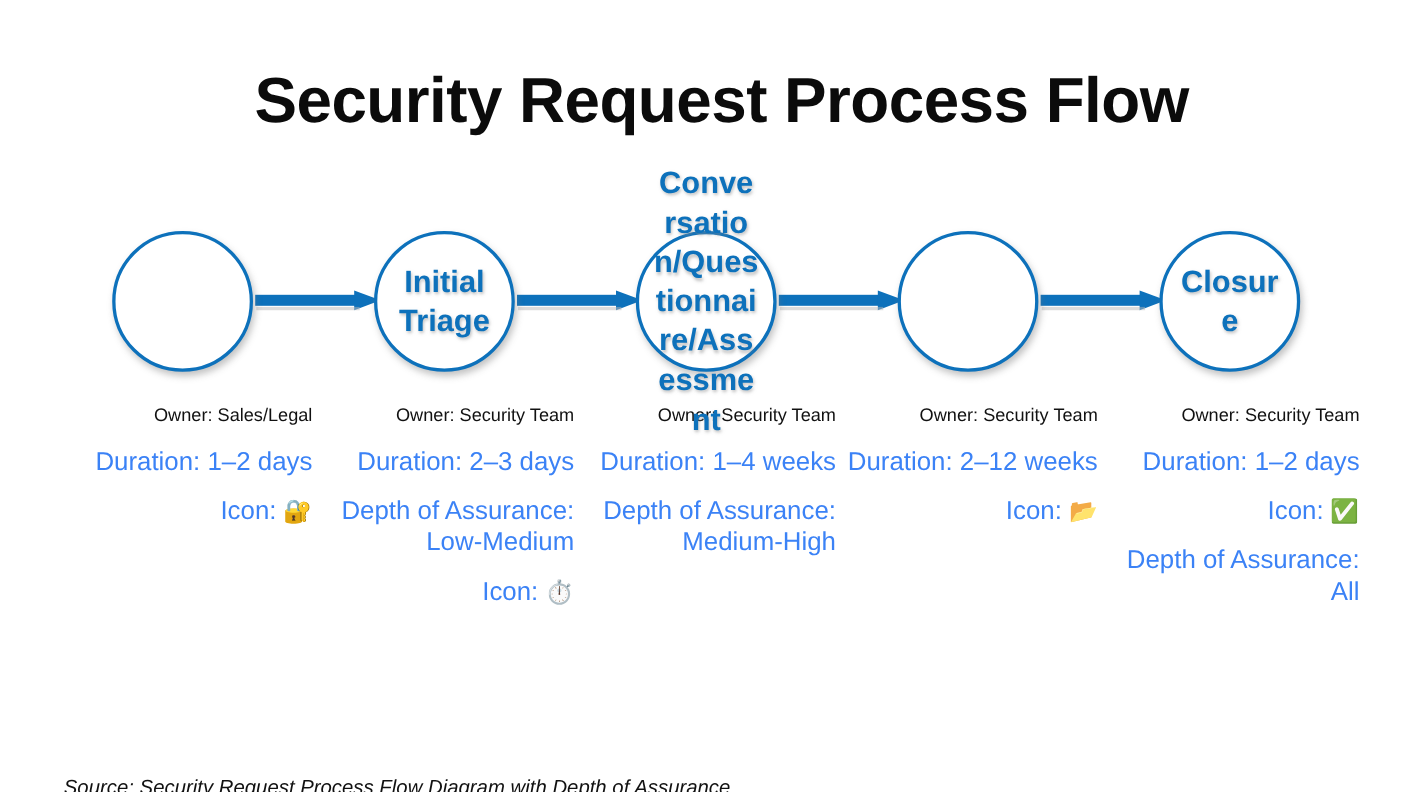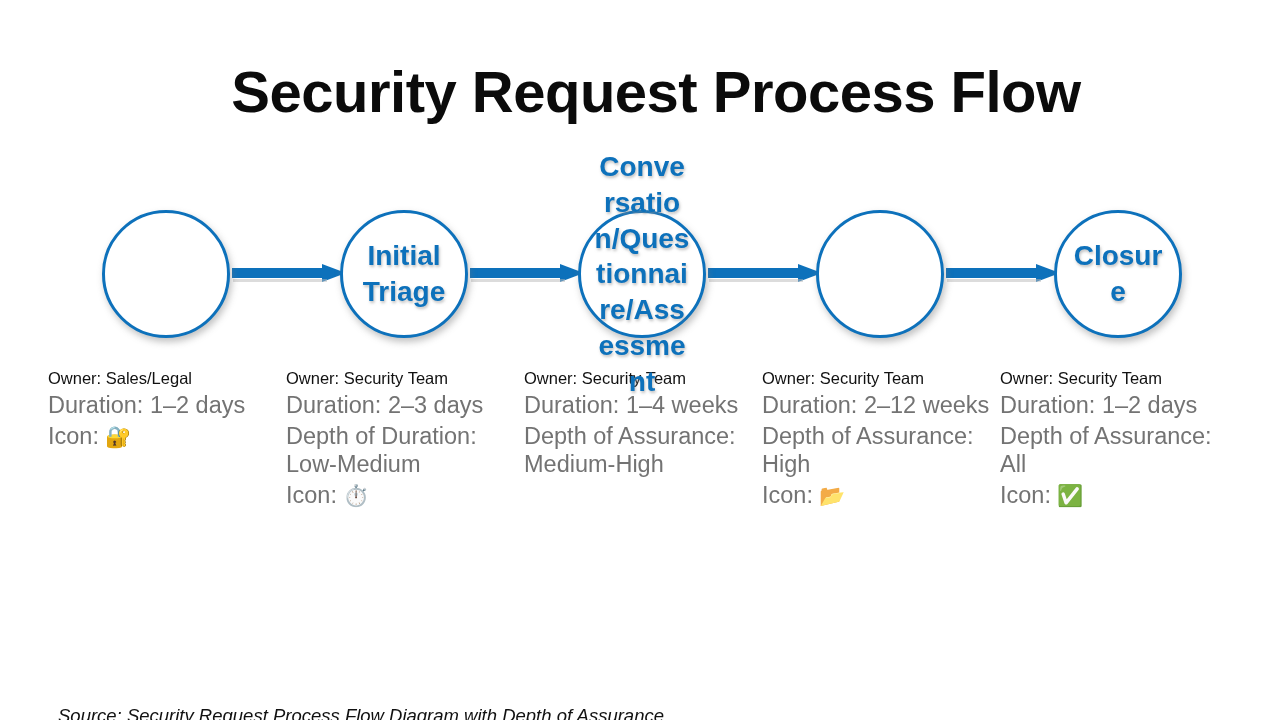--- a/index.html
+++ b/index.html
@@ -79,33 +79,33 @@
     text-shadow: 1px 2px 3px rgba(140,140,140,0.55);
     pointer-events: none;
   }
 
   
   .node-caption {
     position: absolute;
     left: 0;
     top: 178px;
     width: 236px;
-    text-align: left;
+    text-align: right;
   }
   .cap-owner {
     font-size: 16.5px;
     line-height: 1.28;
     color: #111111;
     white-space: nowrap;
   }
   .cap-detail {
     font-size: 23.5px;
     line-height: 1.22;
-    color: #737373;
-    margin-top: 2px;
+    color: #3b82f6;
+    margin-top: 16px;
   }
   .cap-icon-glyph {
     font-family: "DejaVu Sans", sans-serif;
     font-size: 21px;
   }
 
   
   .arrow {
     position: absolute;
     top: 262px;
@@ -174,21 +174,21 @@
       </div>
     </div>
   </div>
 
   <div class="node-col" style="left:286px;">
     <div class="node-circle"></div>
     <div class="node-label">Initial Triage</div>
     <div class="node-caption">
       <div class="cap-owner">Owner: Security Team</div>
       <div class="cap-detail">Duration: 2–3 days</div>
-      <div class="cap-detail">Depth of Duration: Low-Medium</div>
+      <div class="cap-detail">Depth of Assurance: Low-Medium</div>
       <div class="cap-detail">
         <span>Icon:</span>
         <span class="cap-icon-glyph">⏱️</span>
       </div>
     </div>
   </div>
 
   <div class="node-col" style="left:524px;">
     <div class="node-circle"></div>
     <div class="node-caption">
@@ -197,37 +197,36 @@
       <div class="cap-detail">Depth of Assurance: Medium-High</div>
     </div>
     <div class="node-label">Conversation/Questionnaire/Assessment</div>
   </div>
 
   <div class="node-col" style="left:762px;">
     <div class="node-circle"></div>
     <div class="node-caption">
       <div class="cap-owner">Owner: Security Team</div>
       <div class="cap-detail">Duration: 2–12 weeks</div>
-      <div class="cap-detail">Depth of Assurance: High</div>
       <div class="cap-detail">
         <span>Icon:</span>
         <span class="cap-icon-glyph">📂</span>
       </div>
     </div>
   </div>
 
   <div class="node-col" style="left:1000px;">
     <div class="node-circle"></div>
     <div class="node-label">Closure</div>
     <div class="node-caption">
       <div class="cap-owner">Owner: Security Team</div>
       <div class="cap-detail">Duration: 1–2 days</div>
+      <div class="cap-detail">
+        <span>Icon:</span>
+        <span class="cap-icon-glyph">✅</span>
+      </div>
       <div class="cap-detail">Depth of Assurance: All</div>
-      <div class="cap-detail">
-        <span>Icon:</span>
-        <span class="cap-icon-glyph">✅</span>
-      </div>
     </div>
   </div>
 
 </div>
 
 <div id="source-note">Source: Security Request Process Flow Diagram with Depth of Assurance</div>
 
 </body></html>

